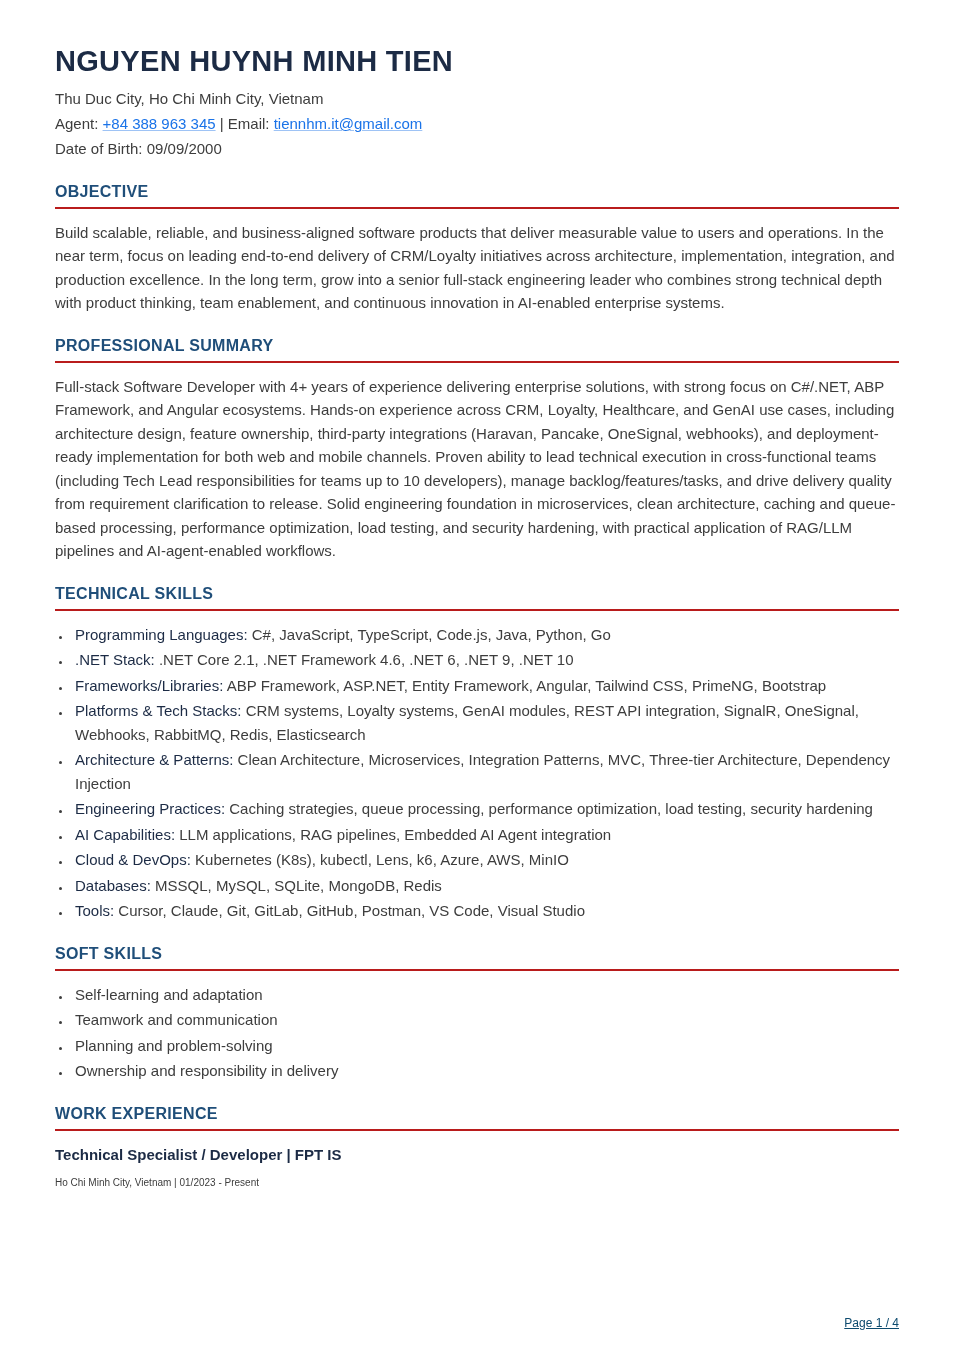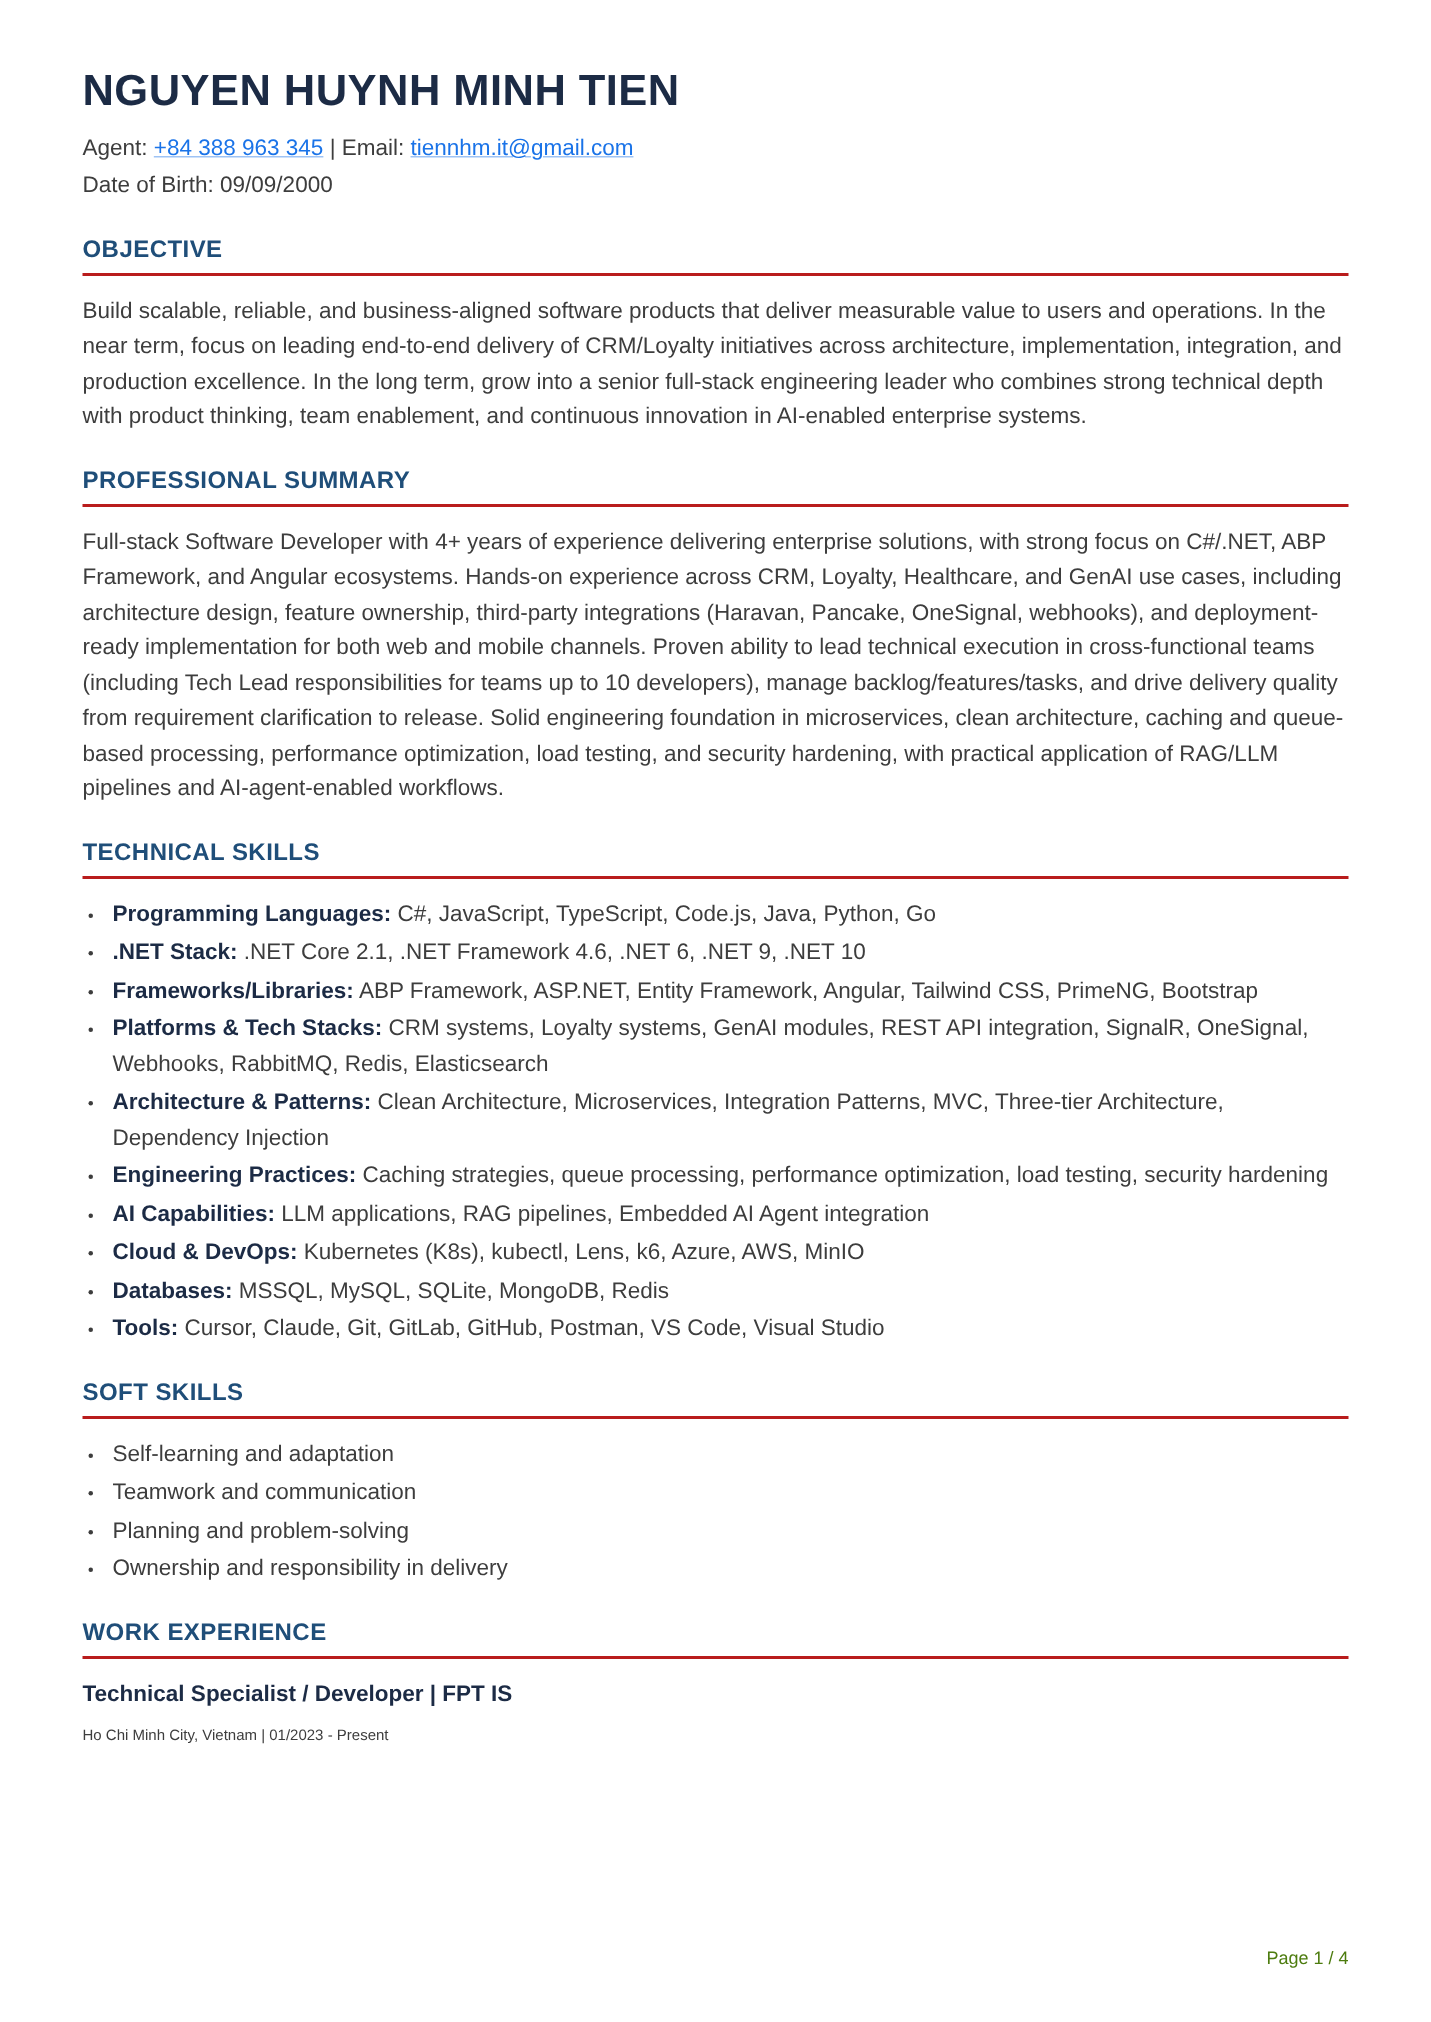--- a/index.html
+++ b/index.html
@@ -66,52 +66,54 @@
     line-height: 23.5px;
     color: #3d3d3d;
     margin-bottom: 2px;
     padding-left: 3px;
   }
   ul.bullet-list li::marker {
     color: #3d3d3d;
     font-size: 0.72em;
   }
   .skill-label {
-    font-weight: 700;
+    font-weight: 400;
     color: #1c2b45;
     text-align: center;
   }
   p.job-title {
     margin: 2px 0 5px 0;
     font-size: 15px;
     line-height: 23.5px;
     font-weight: 700;
     color: #1c2b45;
   }
   p.job-meta {
     margin: 0;
     font-size: 10px;
     line-height: 23.5px;
     color: #3d3d3d;
   }
   .page-footer {
     position: absolute;
-    bottom: 36px;
+    bottom: 18px;
     right: 55px;
     font-size: 12px;
-    color: #4d7c0f;
+    color: #0c4a6e;
+    text-decoration: underline;
   }
 </style>
 </head>
 <body>
 
 <div class="page">
 
   <header>
     <h1 class="name">NGUYEN HUYNH MINH TIEN</h1>
+    <p class="contact">Thu Duc City, Ho Chi Minh City, Vietnam</p>
     <p class="contact">
       <span>Agent:</span>
       <a class="link">+84 388 963 345</a>
       <span class="sep">|</span>
       <span>Email:</span>
       <a class="link">tiennhm.it@gmail.com</a>
     </p>
     <p class="contact">Date of Birth: 09/09/2000</p>
   </header>
 

